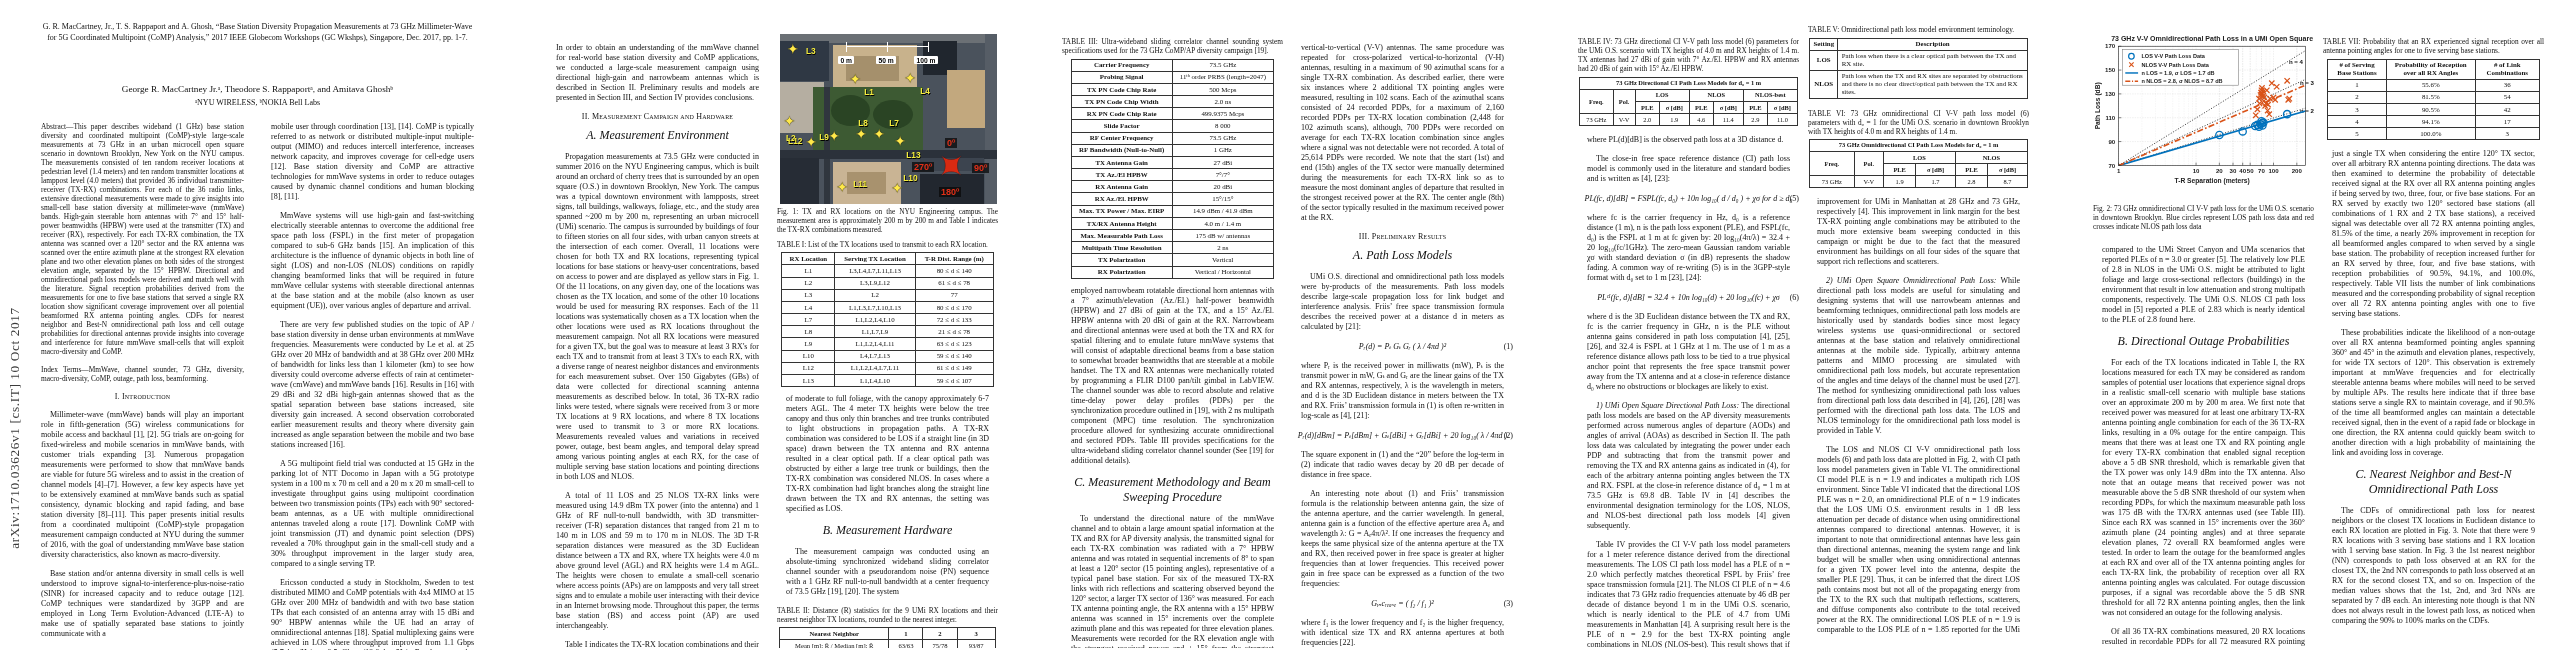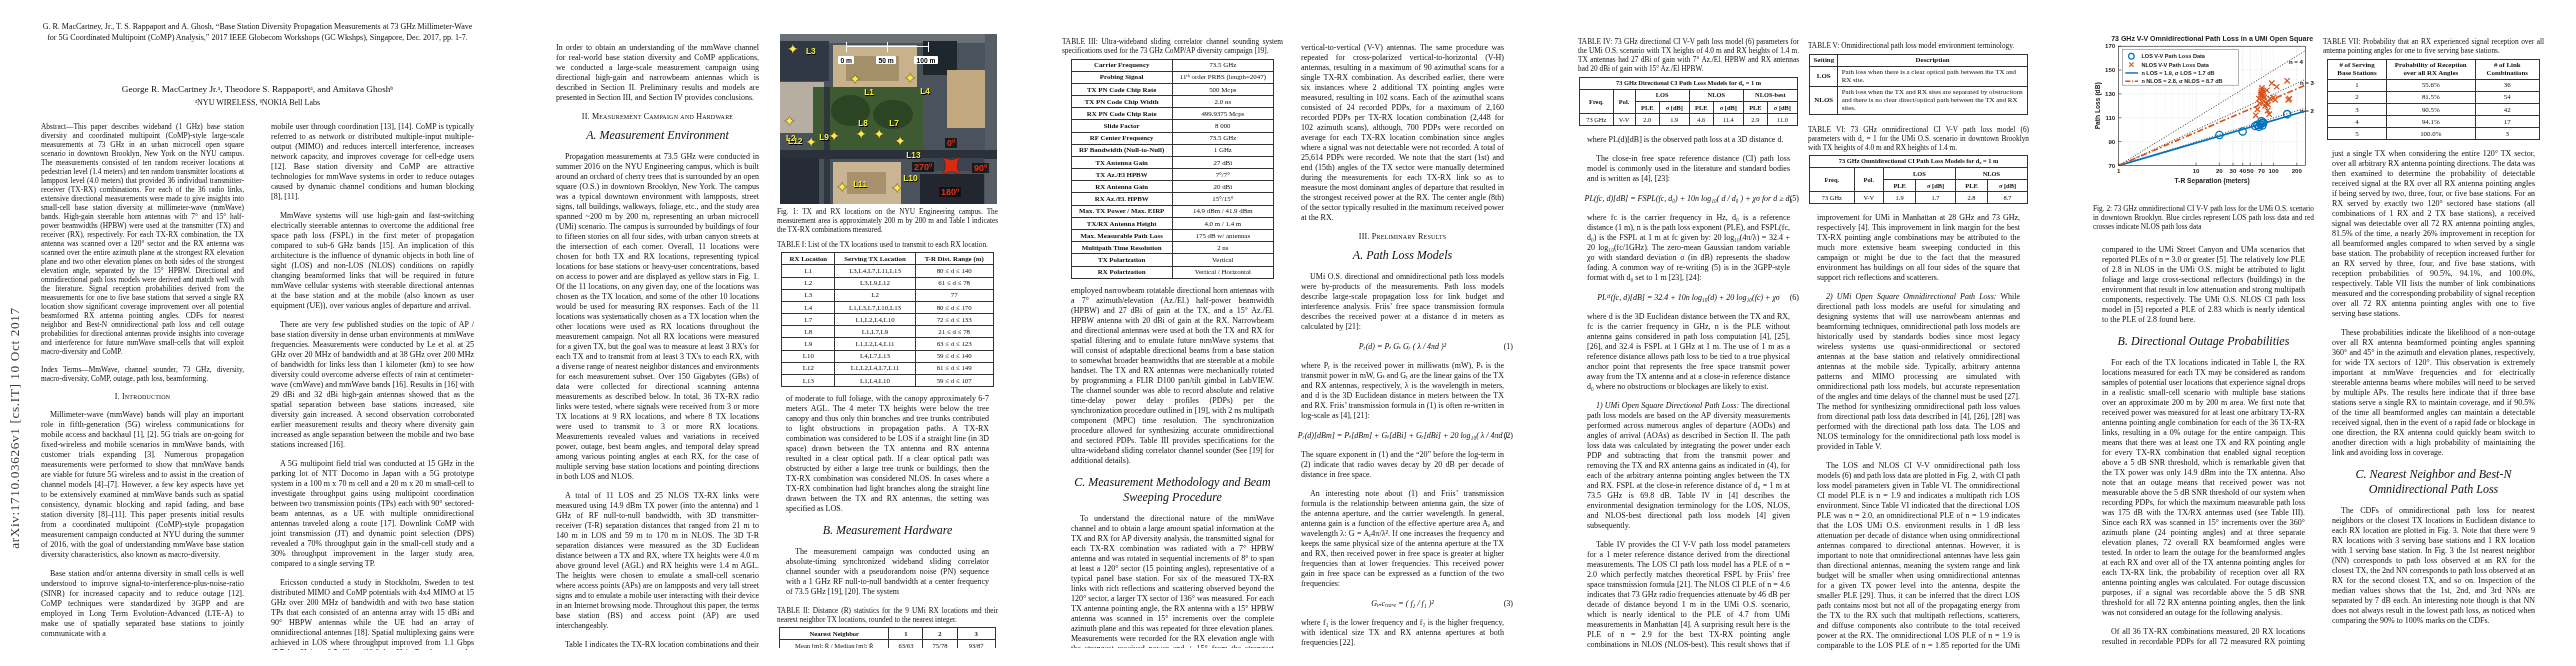--- a/index.html
+++ b/index.html
@@ -404,21 +404,21 @@
       </div>
       <p class="noindent">where fc is the carrier frequency in Hz, d₀ is a reference distance (1 m), n is the path loss exponent (PLE), and FSPL(fc, d₀) is the FSPL at 1 m at fc given by: 20 log₁₀(4π/λ) = 32.4 + 20 log₁₀(fc/1GHz). The zero-mean Gaussian random variable χσ with standard deviation σ (in dB) represents the shadow fading. A common way of re-writing (5) is in the 3GPP-style format with d₀ set to 1 m [23], [24]:</p>
       <div class="eq">
         <span>PLᶜᴵ(fc, d)[dB] = 32.4 + 10n log₁₀(d) + 20 log₁₀(fc) + χσ</span>
         <span class="tag">(6)</span>
       </div>
       <p class="noindent">where d is the 3D Euclidean distance between the TX and RX, fc is the carrier frequency in GHz, n is the PLE without antenna gains considered in path loss computation [4], [25], [26], and 32.4 is FSPL at 1 GHz at 1 m. The use of 1 m as a reference distance allows path loss to be tied to a true physical anchor point that represents the free space transmit power away from the TX antenna and at a close-in reference distance d₀ where no obstructions or blockages are likely to exist.</p>
       <p><span class="runin">1) UMi Open Square Directional Path Loss:</span><span> The directional path loss models are based on the AP diversity measurements performed across numerous angles of departure (AODs) and angles of arrival (AOAs) as described in Section II. The path loss data was calculated by integrating the power under each PDP and subtracting that from the transmit power and removing the TX and RX antenna gains as indicated in (4), for each of the arbitrary antenna pointing angles between the TX and RX. FSPL at the close-in reference distance of d₀ = 1 m at 73.5 GHz is 69.8 dB. Table IV in [4] describes the environmental designation terminology for the LOS, NLOS, and NLOS-best directional path loss models [4] given subsequently.</span></p>
       <p>Table IV provides the CI V-V path loss model parameters for a 1 meter reference distance derived from the directional measurements. The LOS CI path loss model has a PLE of n = 2.0 which perfectly matches theoretical FSPL by Friis’ free space transmission formula [21]. The NLOS CI PLE of n = 4.6 indicates that 73 GHz radio frequencies attenuate by 46 dB per decade of distance beyond 1 m in the UMi O.S. scenario, which is nearly identical to the PLE of 4.7 from UMi measurements in Manhattan [4]. A surprising result here is the PLE of n = 2.9 for the best TX-RX pointing angle combinations in NLOS (NLOS-best). This result shows that if the TX and RX antennas can beamform and optimally align, that path loss can be reduced in NLOS by 18 dB per decade of distance beyond the first meter of propagation, compared to arbitrary antenna pointing angles. This observation is larger than the 7 dB and 10 dB per decade</p>
     </div>
-    <div class="col" style="left:262px;top:38px;height:614px;">
+    <div class="col" style="left:262px;top:22px;height:614px;">
       <div class="tabcap">TABLE V: Omnidirectional path loss model environment terminology.</div>
       <table class="ptab" style="width:99%;">
         <thead>
             <tr>
           <th>Setting</th>
           <th>Description</th>
         </tr>
           </thead>
         <tbody>
             <tr>

